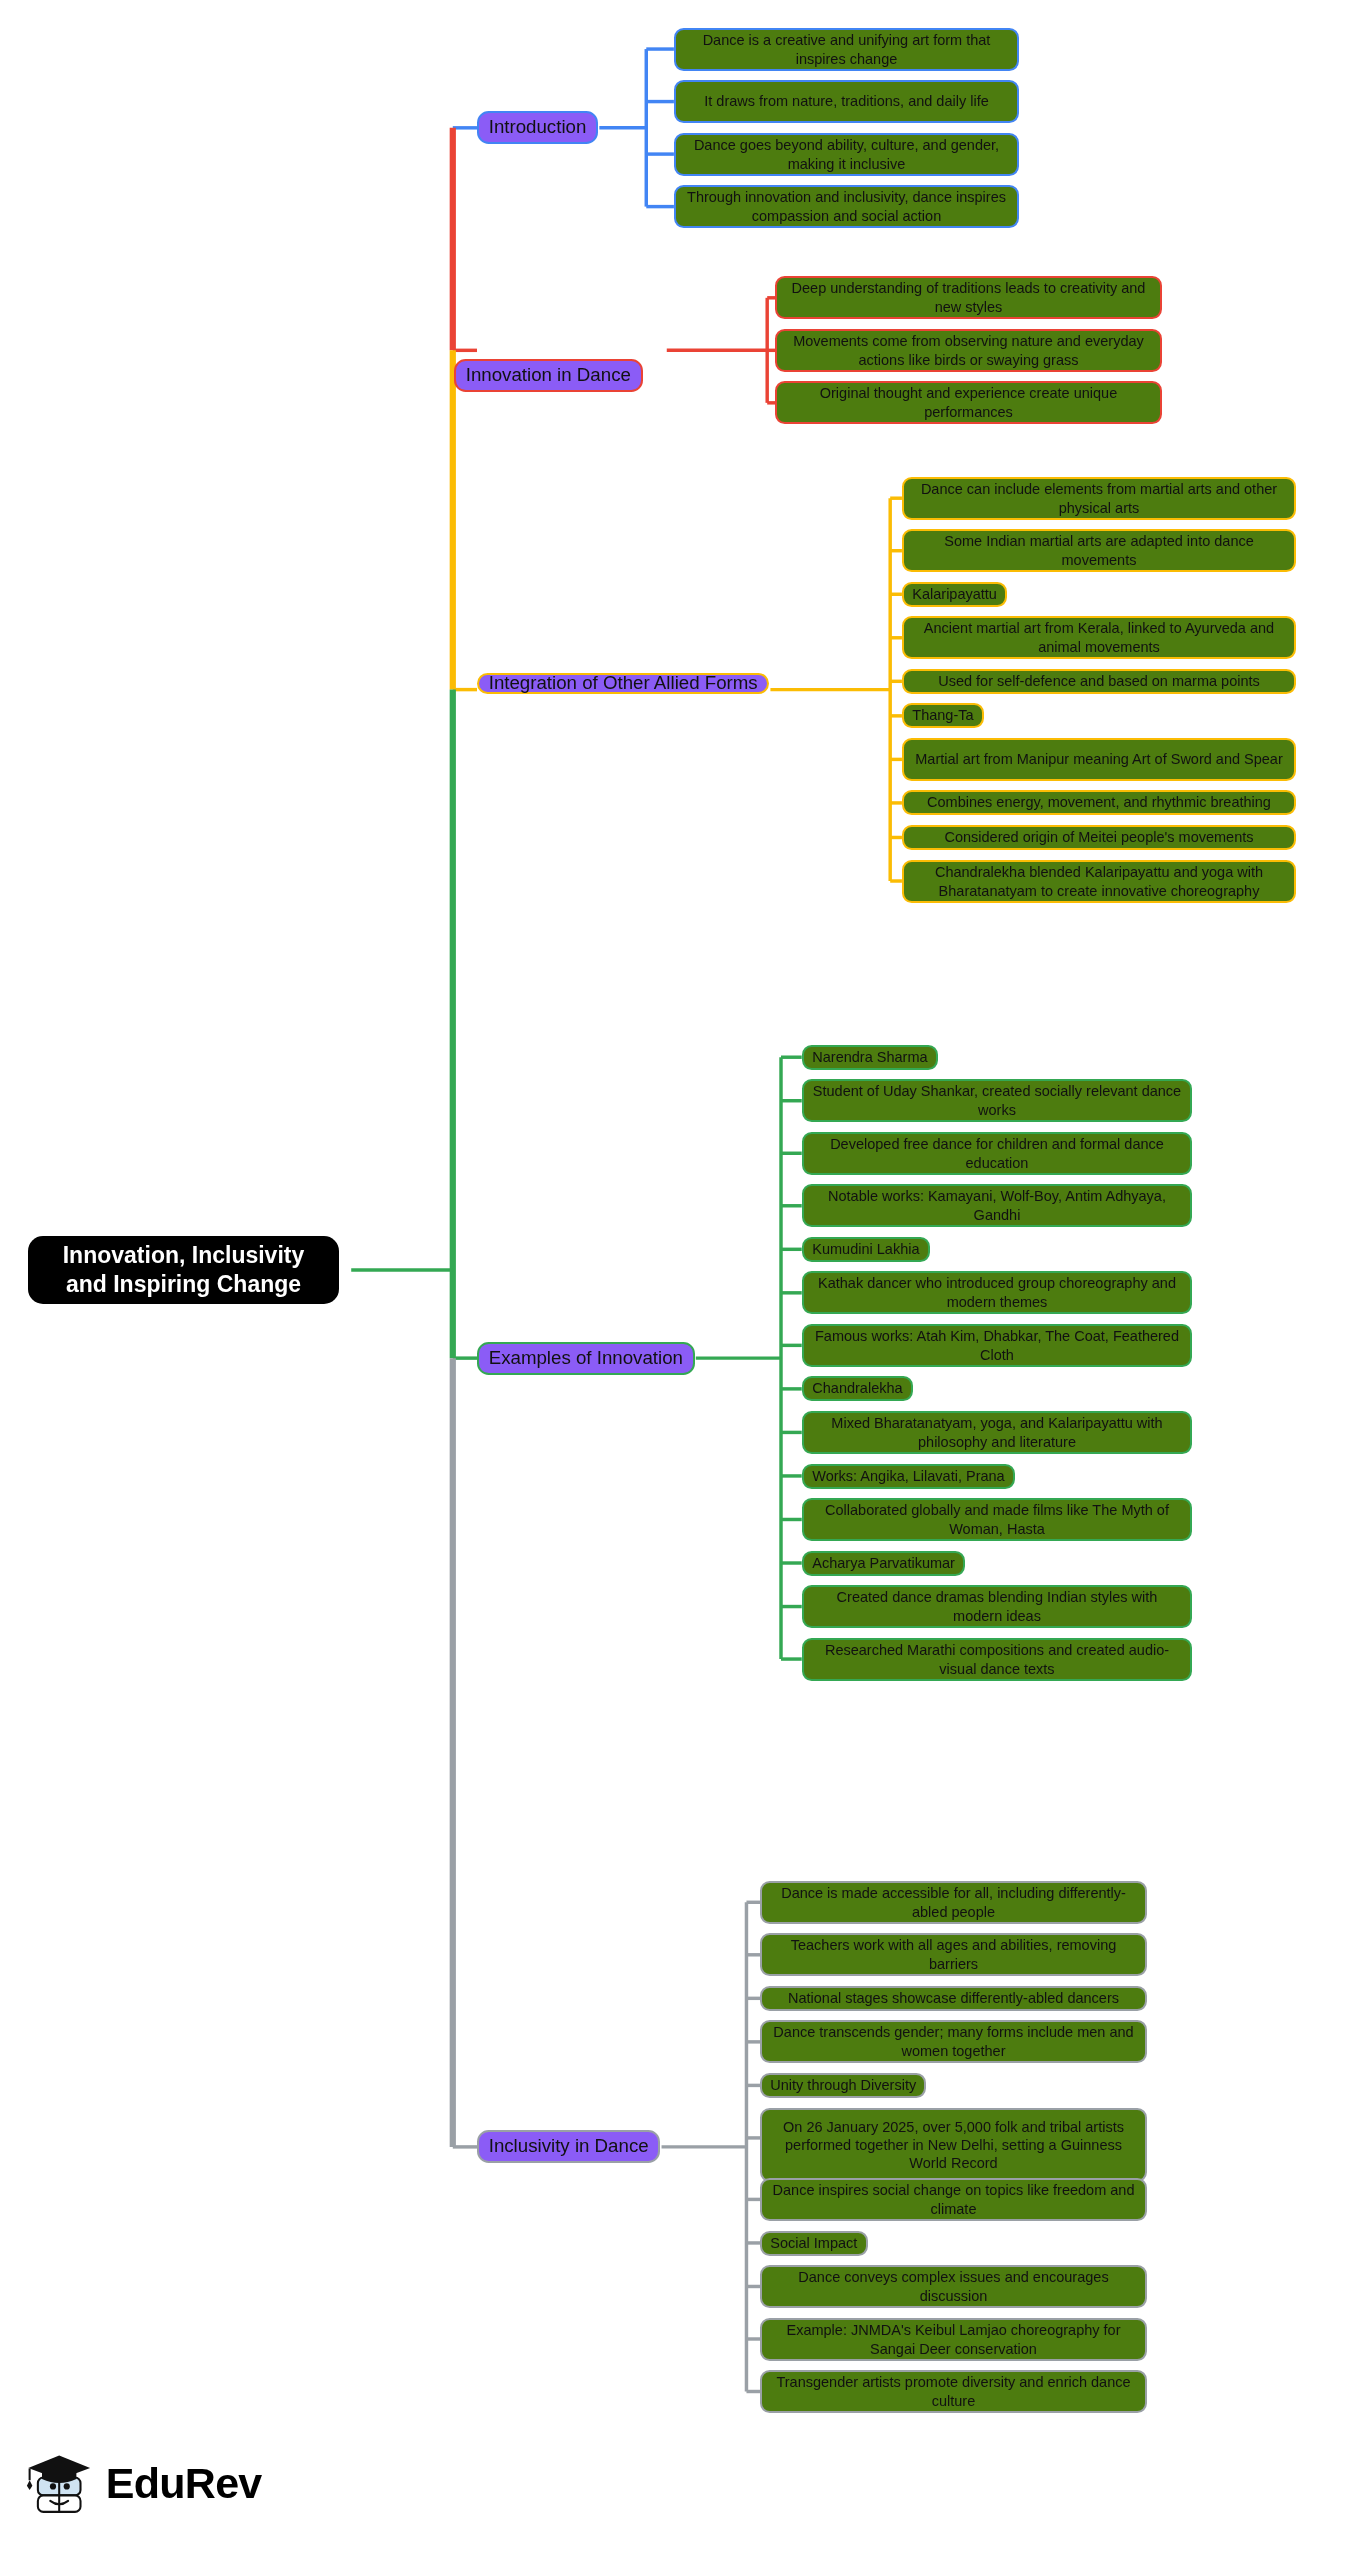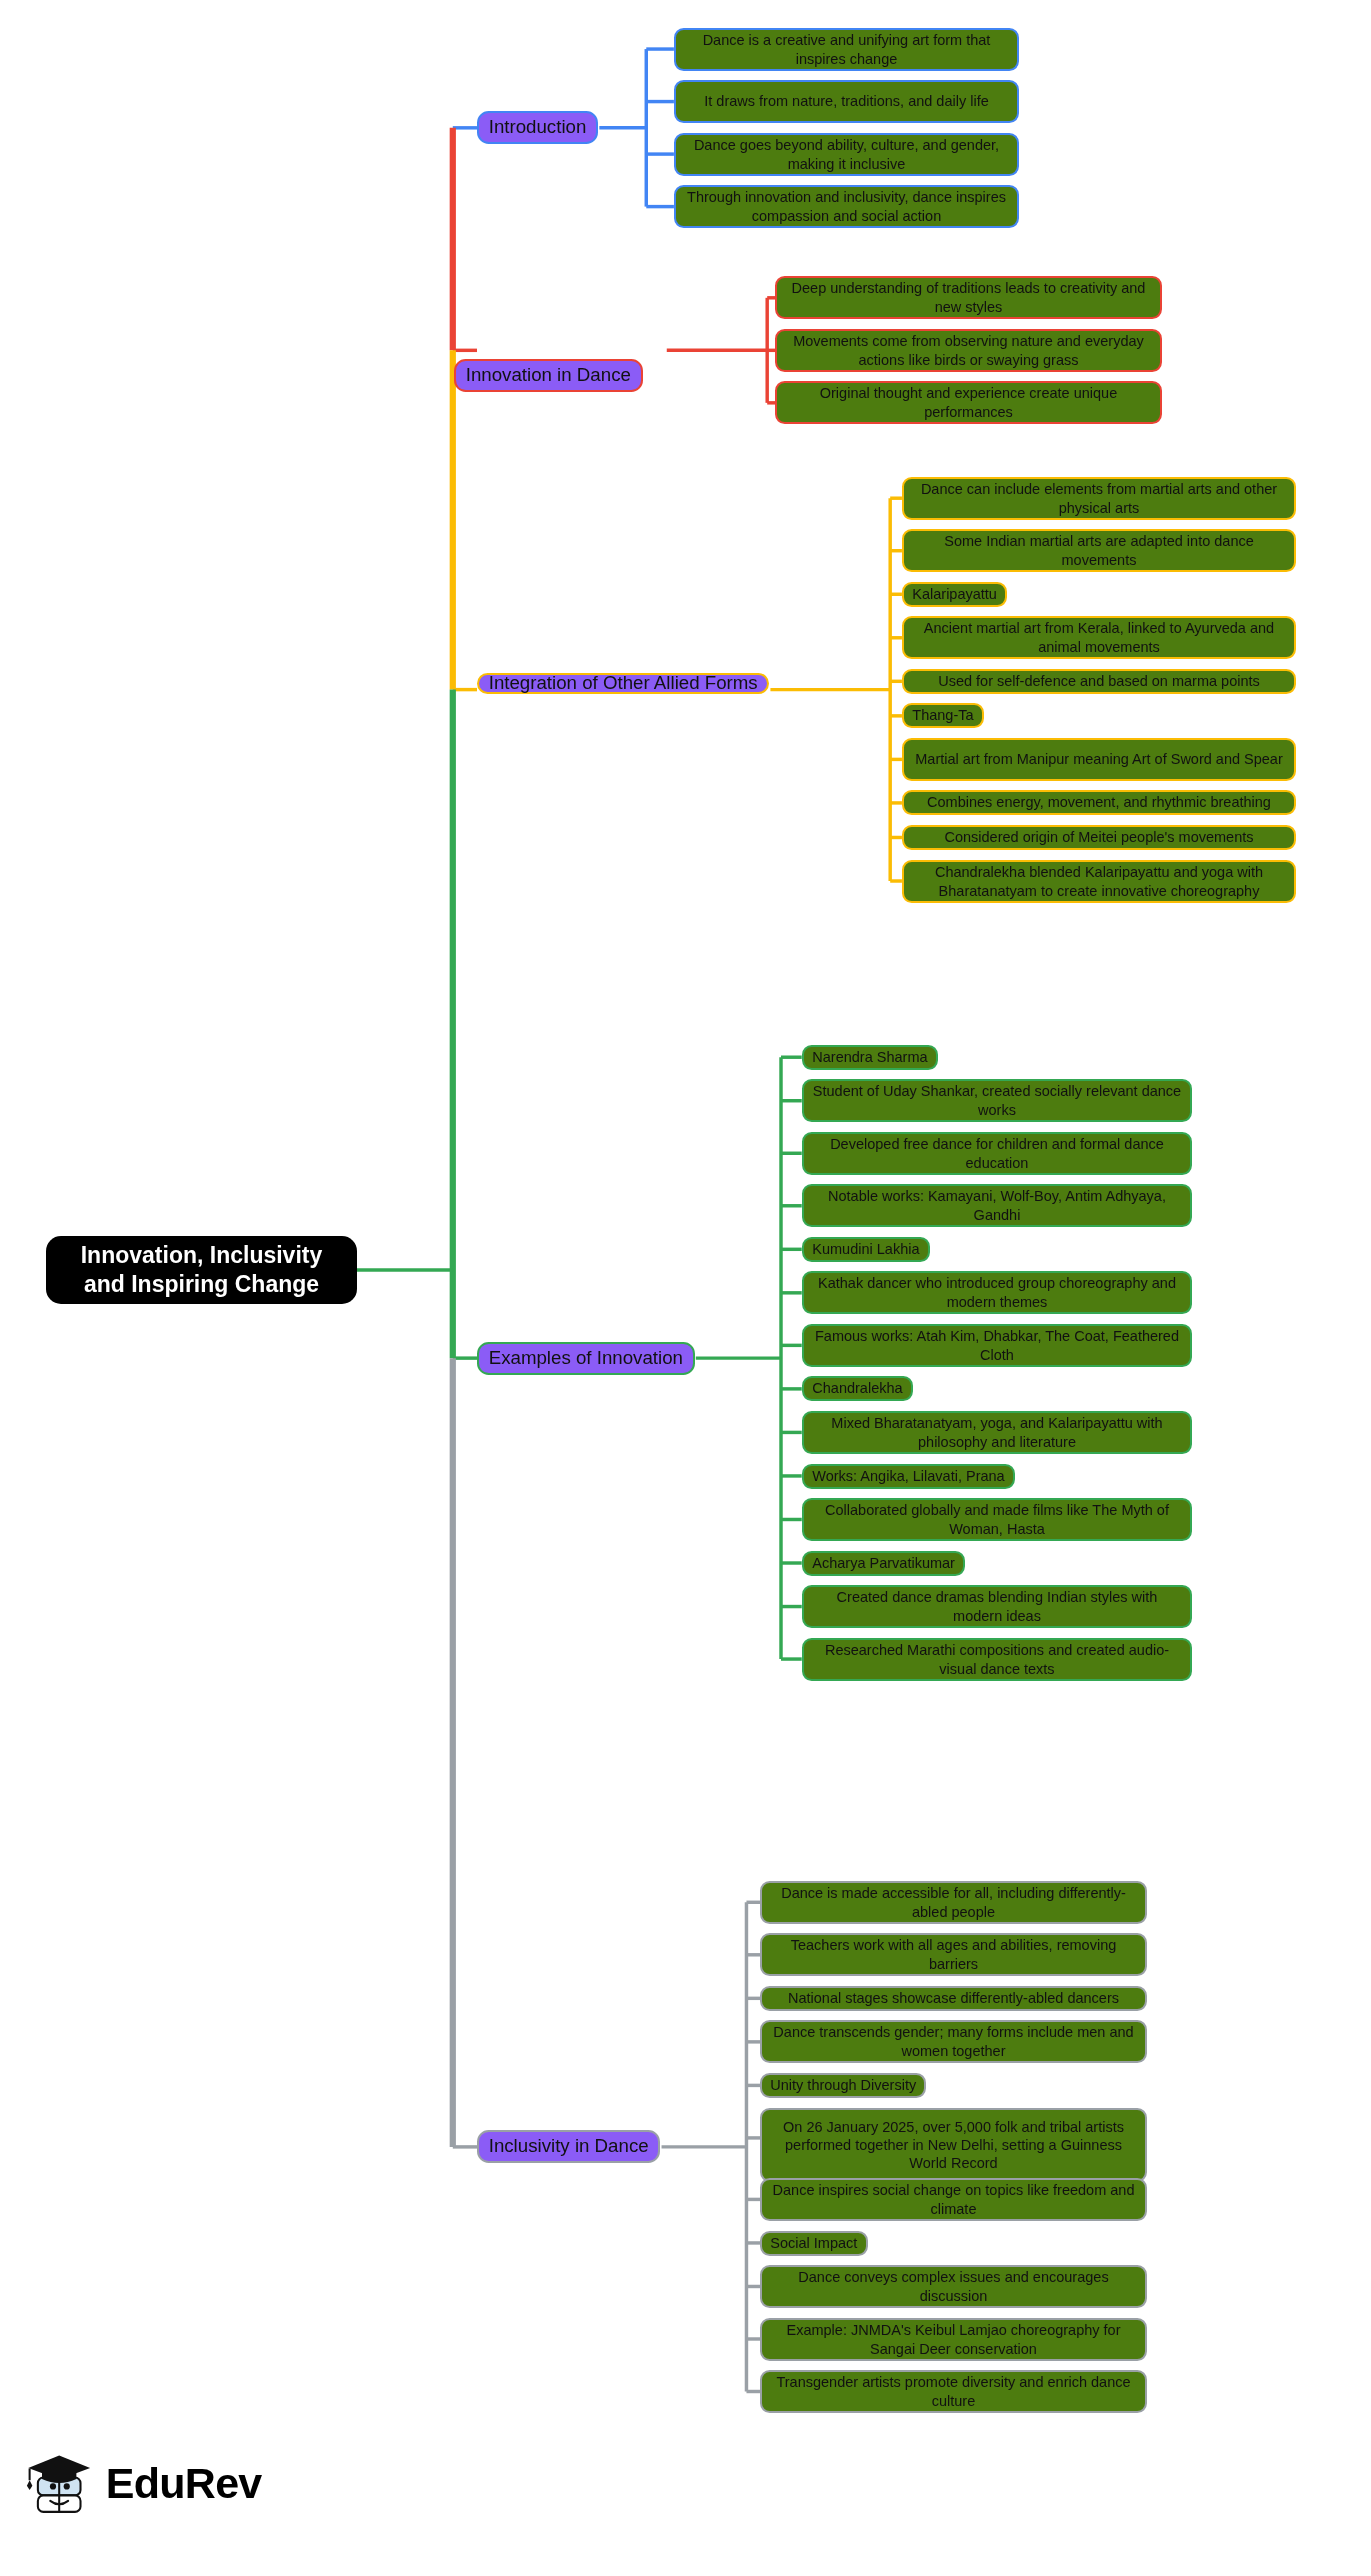--- a/index.html
+++ b/index.html
@@ -119,21 +119,21 @@
       <line x1="1080" y1="2753" x2="1080" y2="3461" stroke="#9aa0a6" stroke-width="5" stroke-linecap="butt"></line>
       <line x1="957.109375" y1="3107" x2="1080" y2="3107" stroke="#9aa0a6" stroke-width="5" stroke-linecap="butt"></line>
       <line x1="655" y1="3107" x2="690" y2="3107" stroke="#9aa0a6" stroke-width="5" stroke-linecap="butt"></line>
       <line x1="655" y1="185" x2="655" y2="507" stroke="#ea4335" stroke-width="9" stroke-linecap="butt"></line>
       <line x1="655" y1="507" x2="655" y2="998" stroke="#fbbc04" stroke-width="9" stroke-linecap="butt"></line>
       <line x1="655" y1="998" x2="655" y2="1965.5" stroke="#34a853" stroke-width="9" stroke-linecap="butt"></line>
       <line x1="655" y1="1965.5" x2="655" y2="3107" stroke="#9aa0a6" stroke-width="9" stroke-linecap="butt"></line>
       <line x1="508" y1="1838" x2="655" y2="1838" stroke="#34a853" stroke-width="5" stroke-linecap="butt"></line>
     </svg>
 
-  <div class="root-node" id="root-node" style="left: 46px; top: 1236px; width: 311px; height: 68px;">
+  <div class="root-node" id="root-node" style="left: 28px; top: 1236px; width: 311px; height: 68px;">
     <span>Innovation, Inclusivity and Inspiring Change</span>
   </div>
 
   <div id="nodes-layer">
       <div class="leaf-node" style="left: 674px; top: 28px; height: 43px; border-color: rgb(66, 133, 244); border-width: 2.1px; width: 345px;">
         <span>Dance is a creative and unifying art form that inspires change</span>
       </div>
       <div class="leaf-node" style="left: 674px; top: 80px; height: 43px; border-color: rgb(66, 133, 244); border-width: 2.1px; width: 345px;">
         <span>It draws from nature, traditions, and daily life</span>
       </div>

